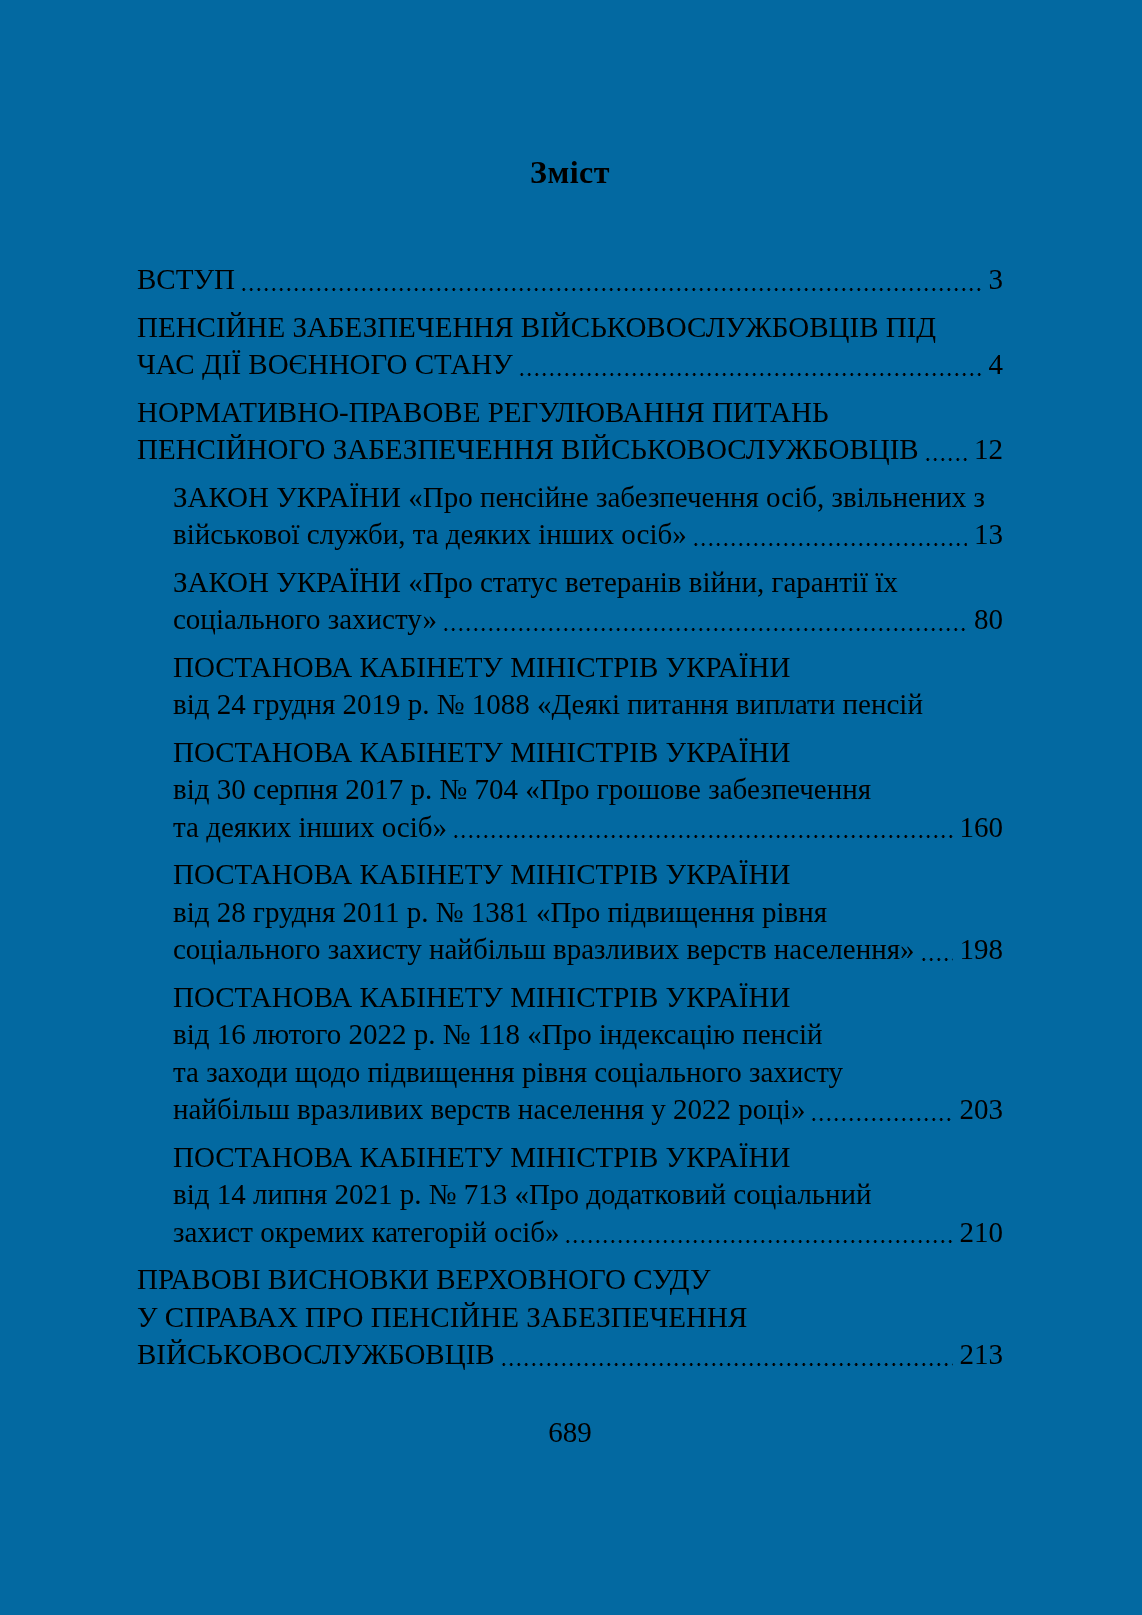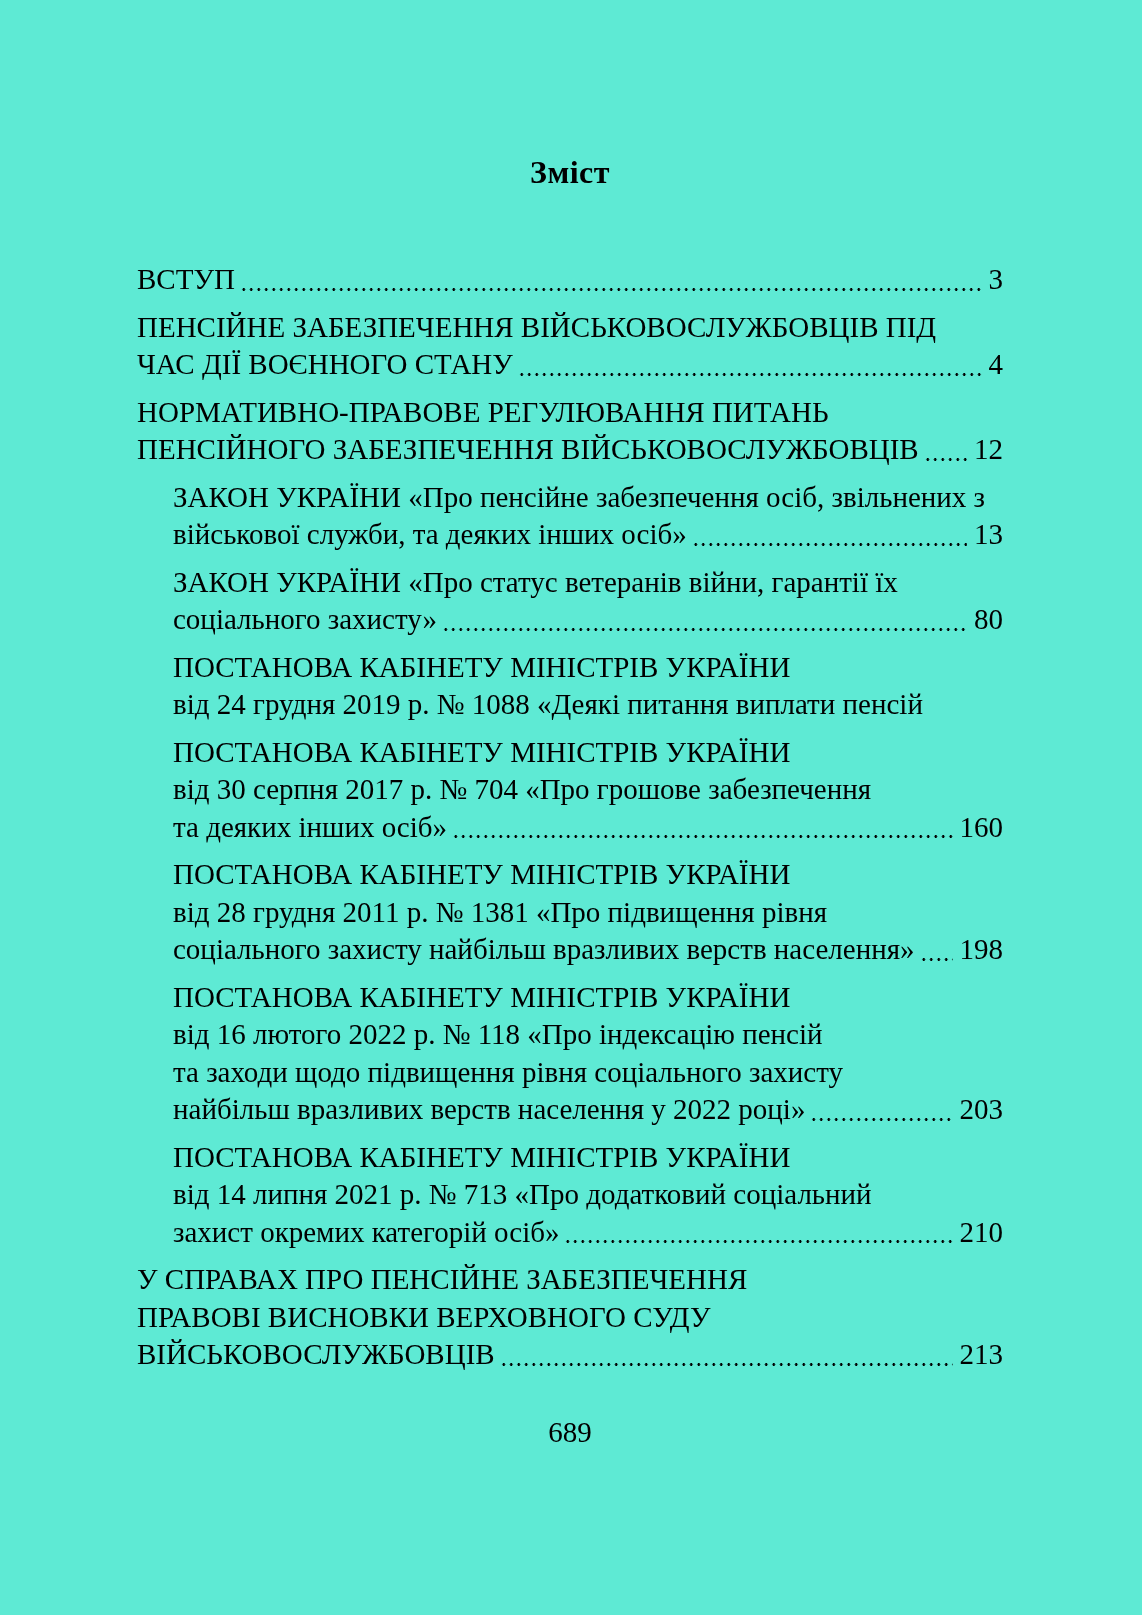--- a/index.html
+++ b/index.html
@@ -5,21 +5,21 @@
   html, body {
     margin: 0;
     padding: 0;
     background: #ffffff;
   }
   .page {
     position: relative;
     width: 1142px;
     height: 1615px;
     box-sizing: border-box;
-    background: #5eead4;
+    background: #0369a1;
     color: #000000;
     font-family: "Liberation Serif", "DejaVu Serif", serif;
     font-size: 29px;
     line-height: 37.5px;
     padding: 153px 139px 0 137px;
     overflow: hidden;
   }
   .title {
     margin: 0;
     font-size: 32px;
@@ -143,22 +143,22 @@
       <div class="entry indent">
         <div class="line">ПОСТАНОВА КАБІНЕТУ МІНІСТРІВ УКРАЇНИ</div>
         <div class="line">від 14 липня 2021 р. № 713 «Про додатковий соціальний</div>
         <div class="line last">
           <span class="t">захист окремих категорій осіб»</span>
           <span class="leader"></span>
           <span class="pnum">210</span>
         </div>
       </div>
       <div class="entry">
+        <div class="line">ПРАВОВІ ВИСНОВКИ ВЕРХОВНОГО СУДУ</div>
         <div class="line">У СПРАВАХ ПРО ПЕНСІЙНЕ ЗАБЕЗПЕЧЕННЯ</div>
-        <div class="line">ПРАВОВІ ВИСНОВКИ ВЕРХОВНОГО СУДУ</div>
         <div class="line last">
           <span class="t">ВІЙСЬКОВОСЛУЖБОВЦІВ</span>
           <span class="leader"></span>
           <span class="pnum">213</span>
         </div>
       </div>
     </div>
   <div class="footer">689</div>
 </div>
 

